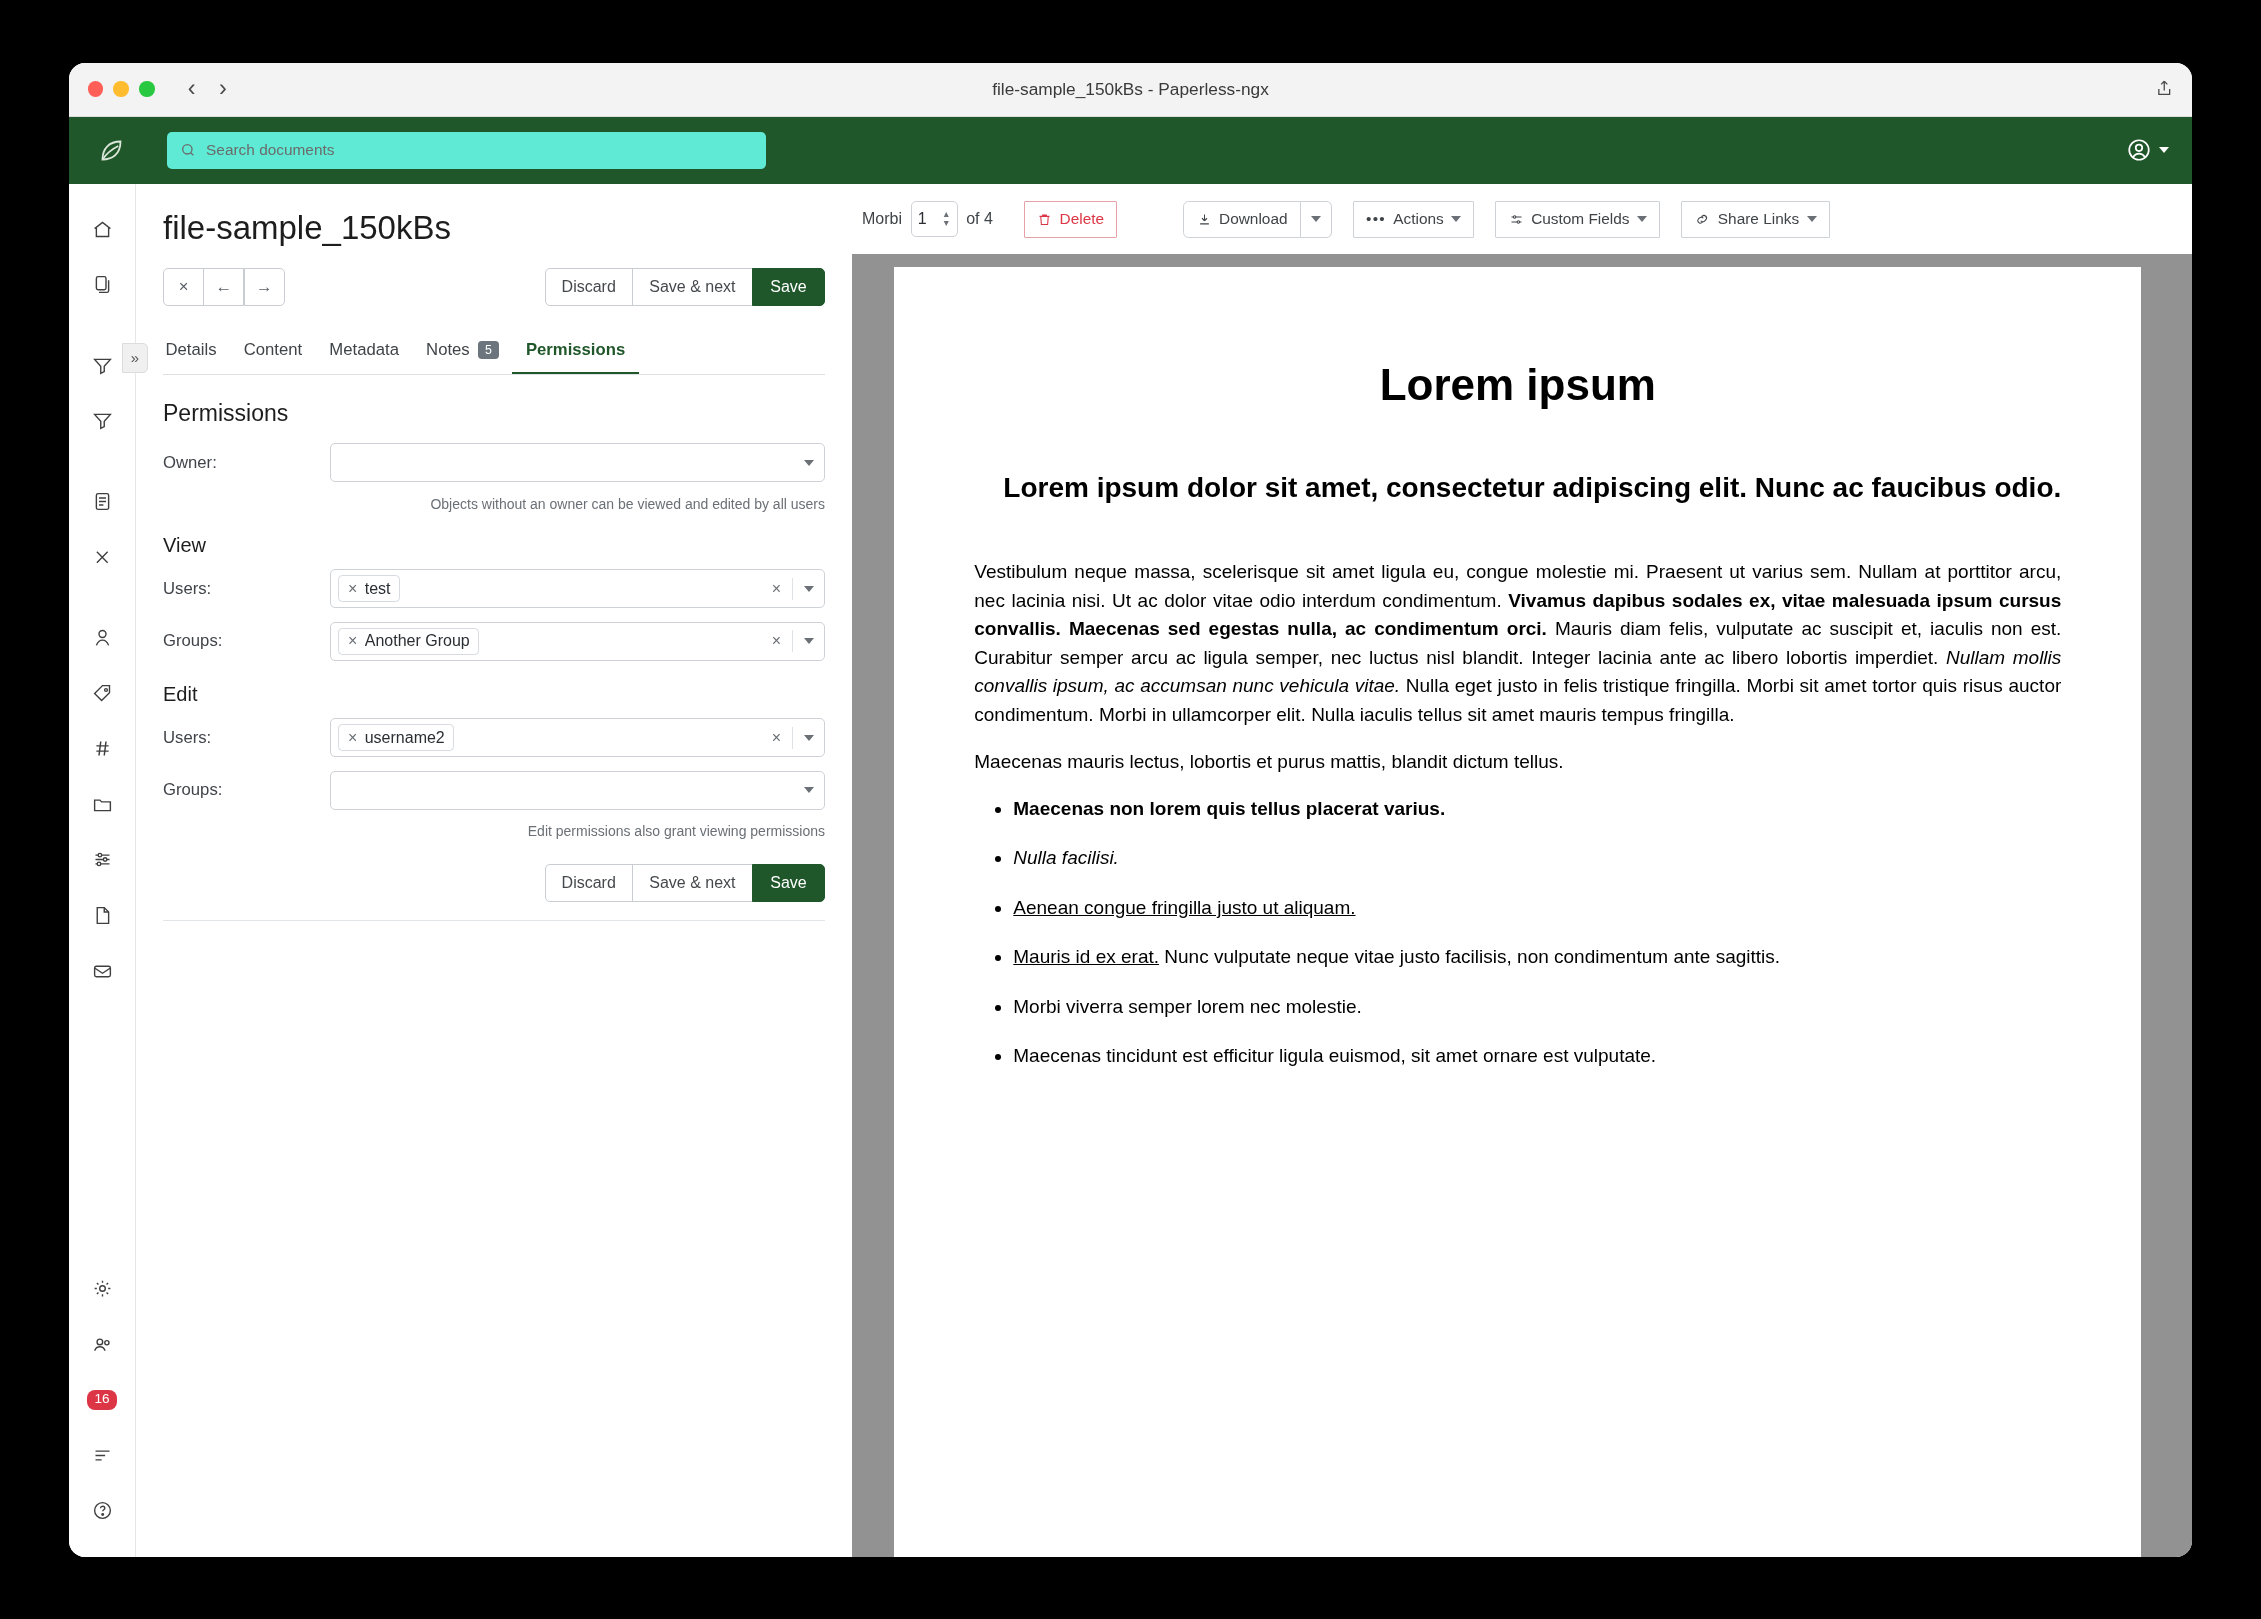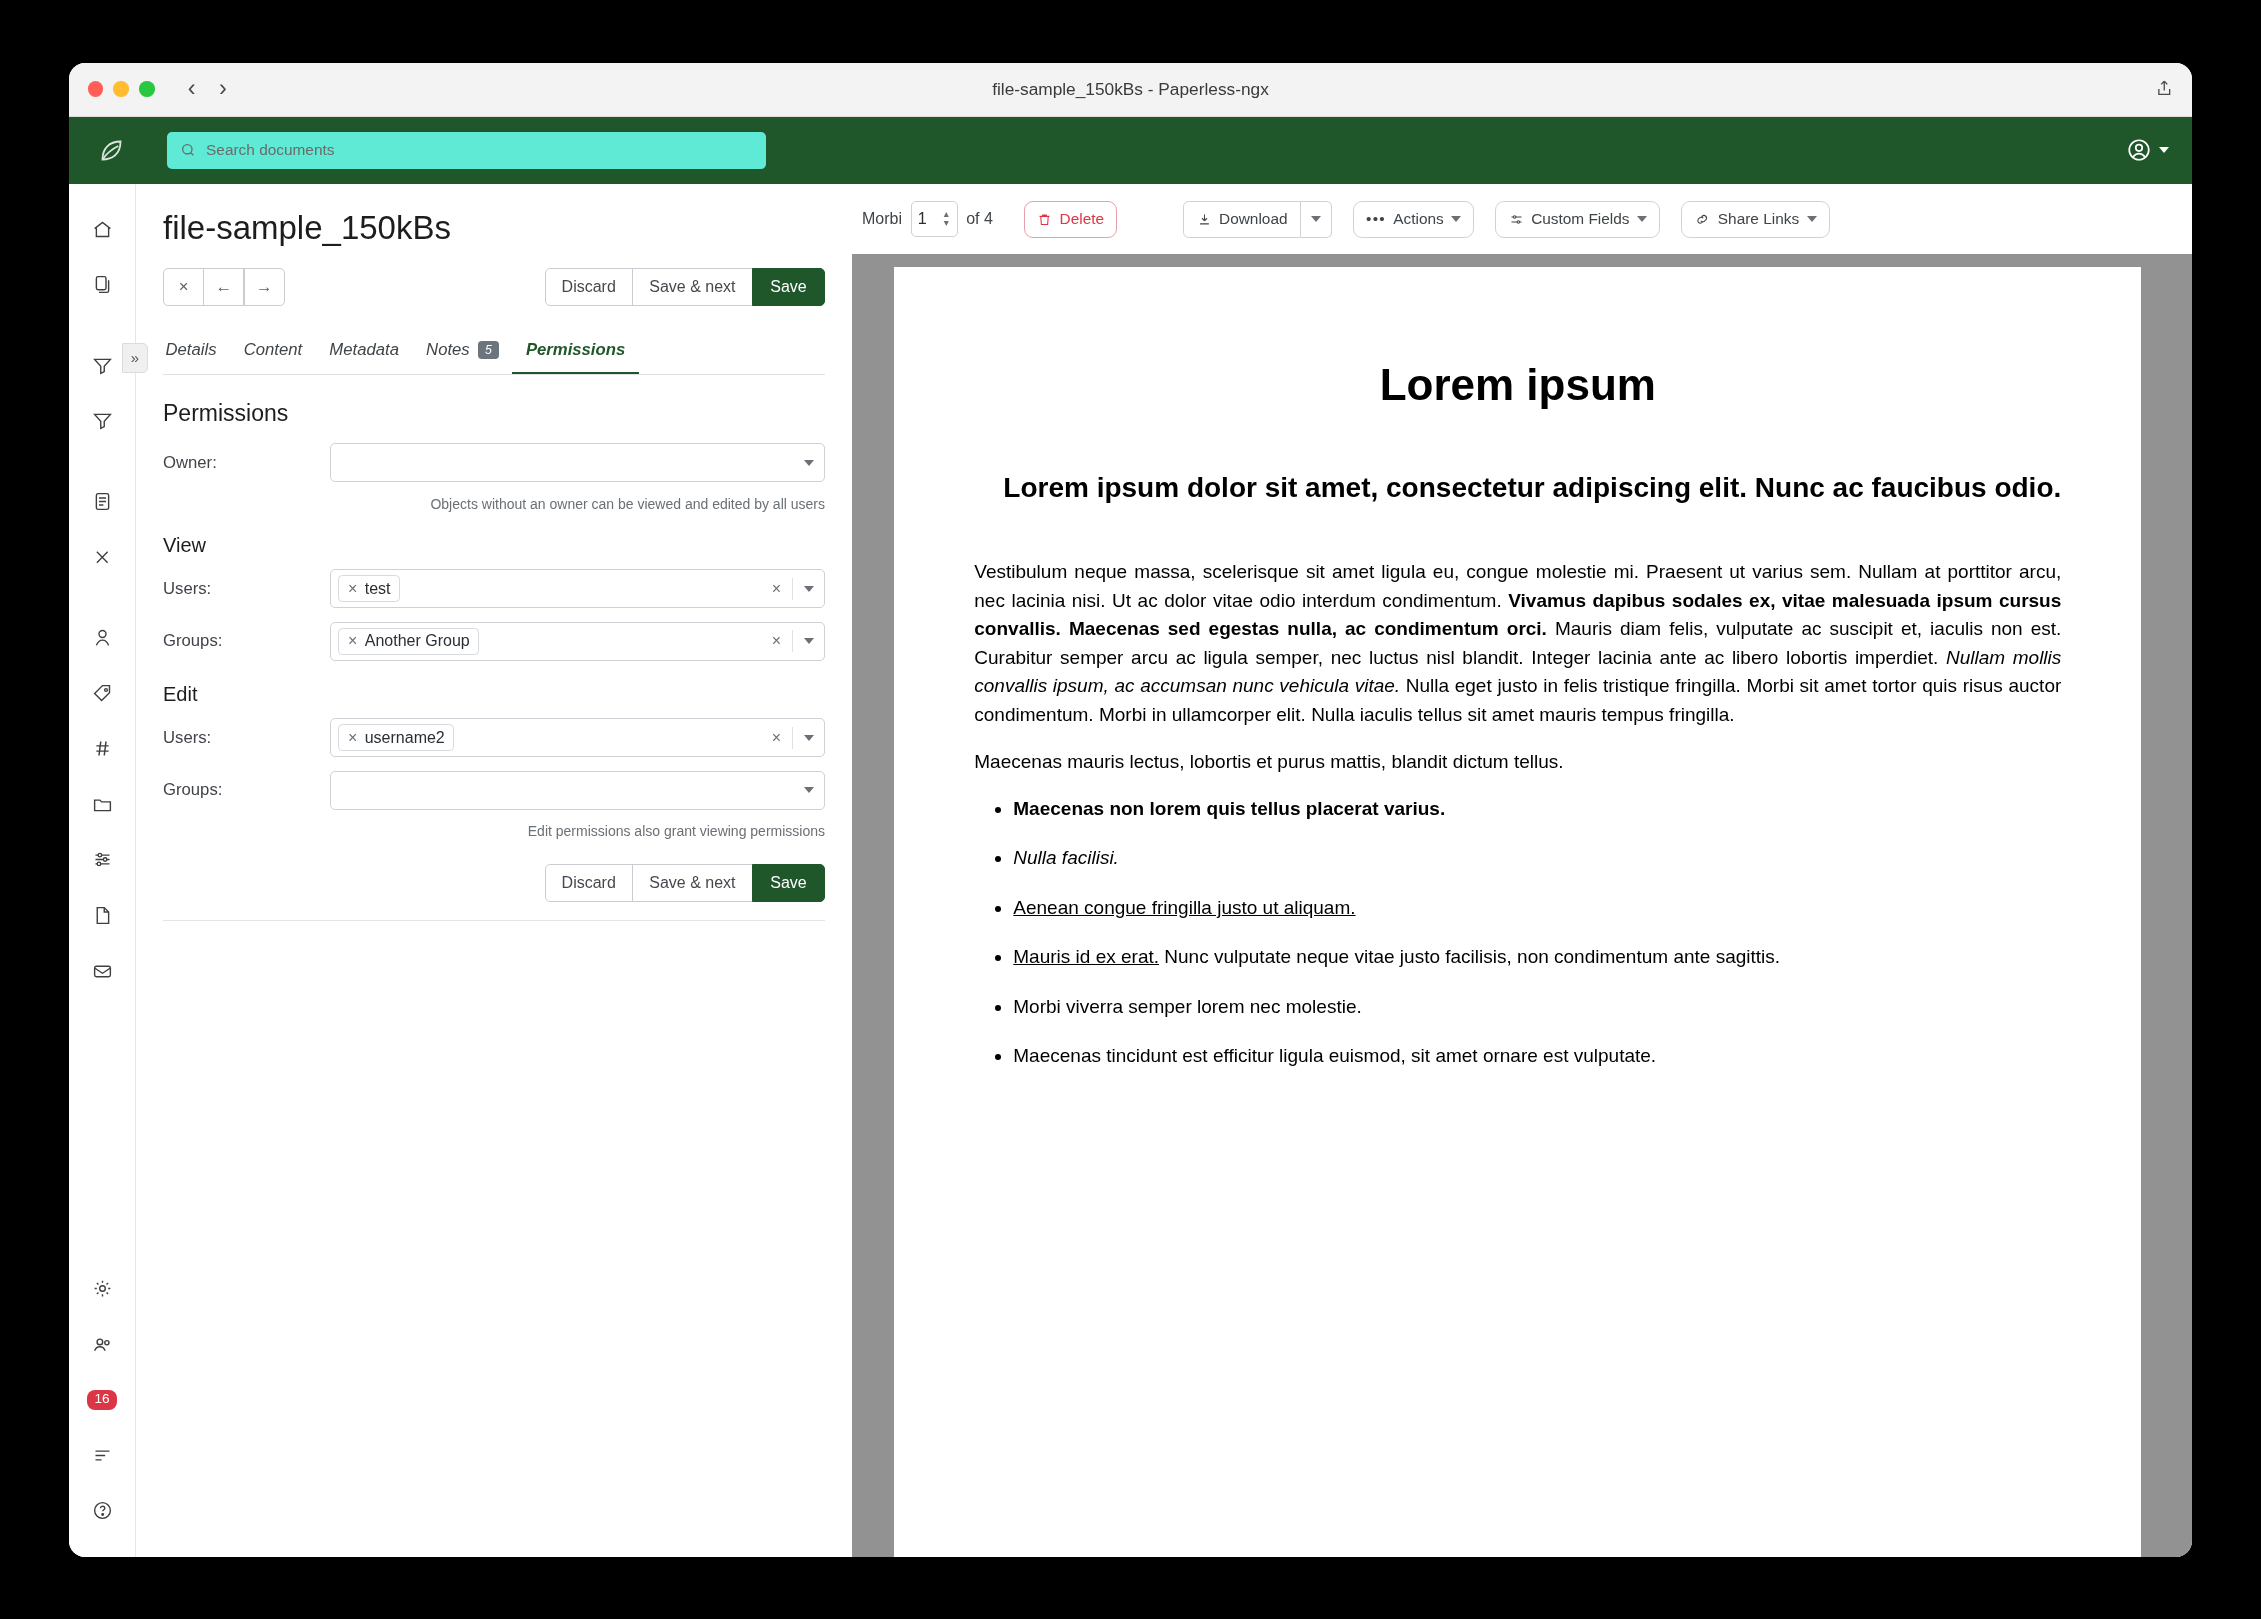--- a/index.html
+++ b/index.html
@@ -121,21 +121,21 @@
   }
   .tabs {
     display: flex; align-items: flex-end; gap: 0;
     border-bottom: 0.6px solid #dfe2e5;
     margin-top: 26px;
   }
   .tab {
     font-size: 16.7px; color: #3f4448;
     padding: 8.6px 13.6px 12.3px 13.6px;
     border-bottom: 2.5px solid transparent;
-    display: flex; align-items: center; gap: 8.6px; font-style: italic;
+    display: flex; align-items: center; gap: 8.6px;
   }
   .tab:first-child { padding-left: 2.5px; }
   .tab.active { color: #20572a; font-weight: bold; border-bottom-color: #20572a; }
   .notes-badge {
     background: #6c757d; color: #fff;
     font-size: 12.3px; border-radius: 3.7px;
     padding: 1.9px 6.8px;
   }
   .section-h { font-size: 23px; color: #1d1d1d; margin: 25px 0 16px 0; font-weight: 400; }
   .sub-h { font-size: 20px; color: #1d1d1d; margin: 22px 0 12.3px 0; font-weight: 400; }
@@ -177,21 +177,21 @@
     font-size: 16px; color: #3f4448;
   }
   .page-input {
     width: 47px; height: 36px;
     border: 0.6px solid #ced2d6; border-radius: 5px;
     display: flex; align-items: center; justify-content: space-between;
     padding: 0 6.2px; font-size: 16px; color: #2a2e33;
   }
   .spin { display: flex; flex-direction: column; gap: 1.9px; font-size: 8.6px; color: #6a7076; line-height: 0.8; }
   .tbtn {
-    height: 37px; border: 0.6px solid #ced2d6; border-radius: 9px;
+    height: 37px; border: 0.6px solid #ced2d6; border-radius: 1px;
     background: #fff; color: #3f4448; font-size: 15.4px;
     display: flex; align-items: center; gap: 7.4px;
     padding: 0 12.3px; font-family: inherit;
   }
   .tbtn.danger { color: #dc3545; border-color: #e6a0a7; }
   .tbtn.split { border-radius: 5.6px 0 0 5.6px; margin-left: 45px; }
   .tbtn.split-end {
     border-radius: 0 5.6px 5.6px 0; border-left: none;
     padding: 0 10px;
   }

